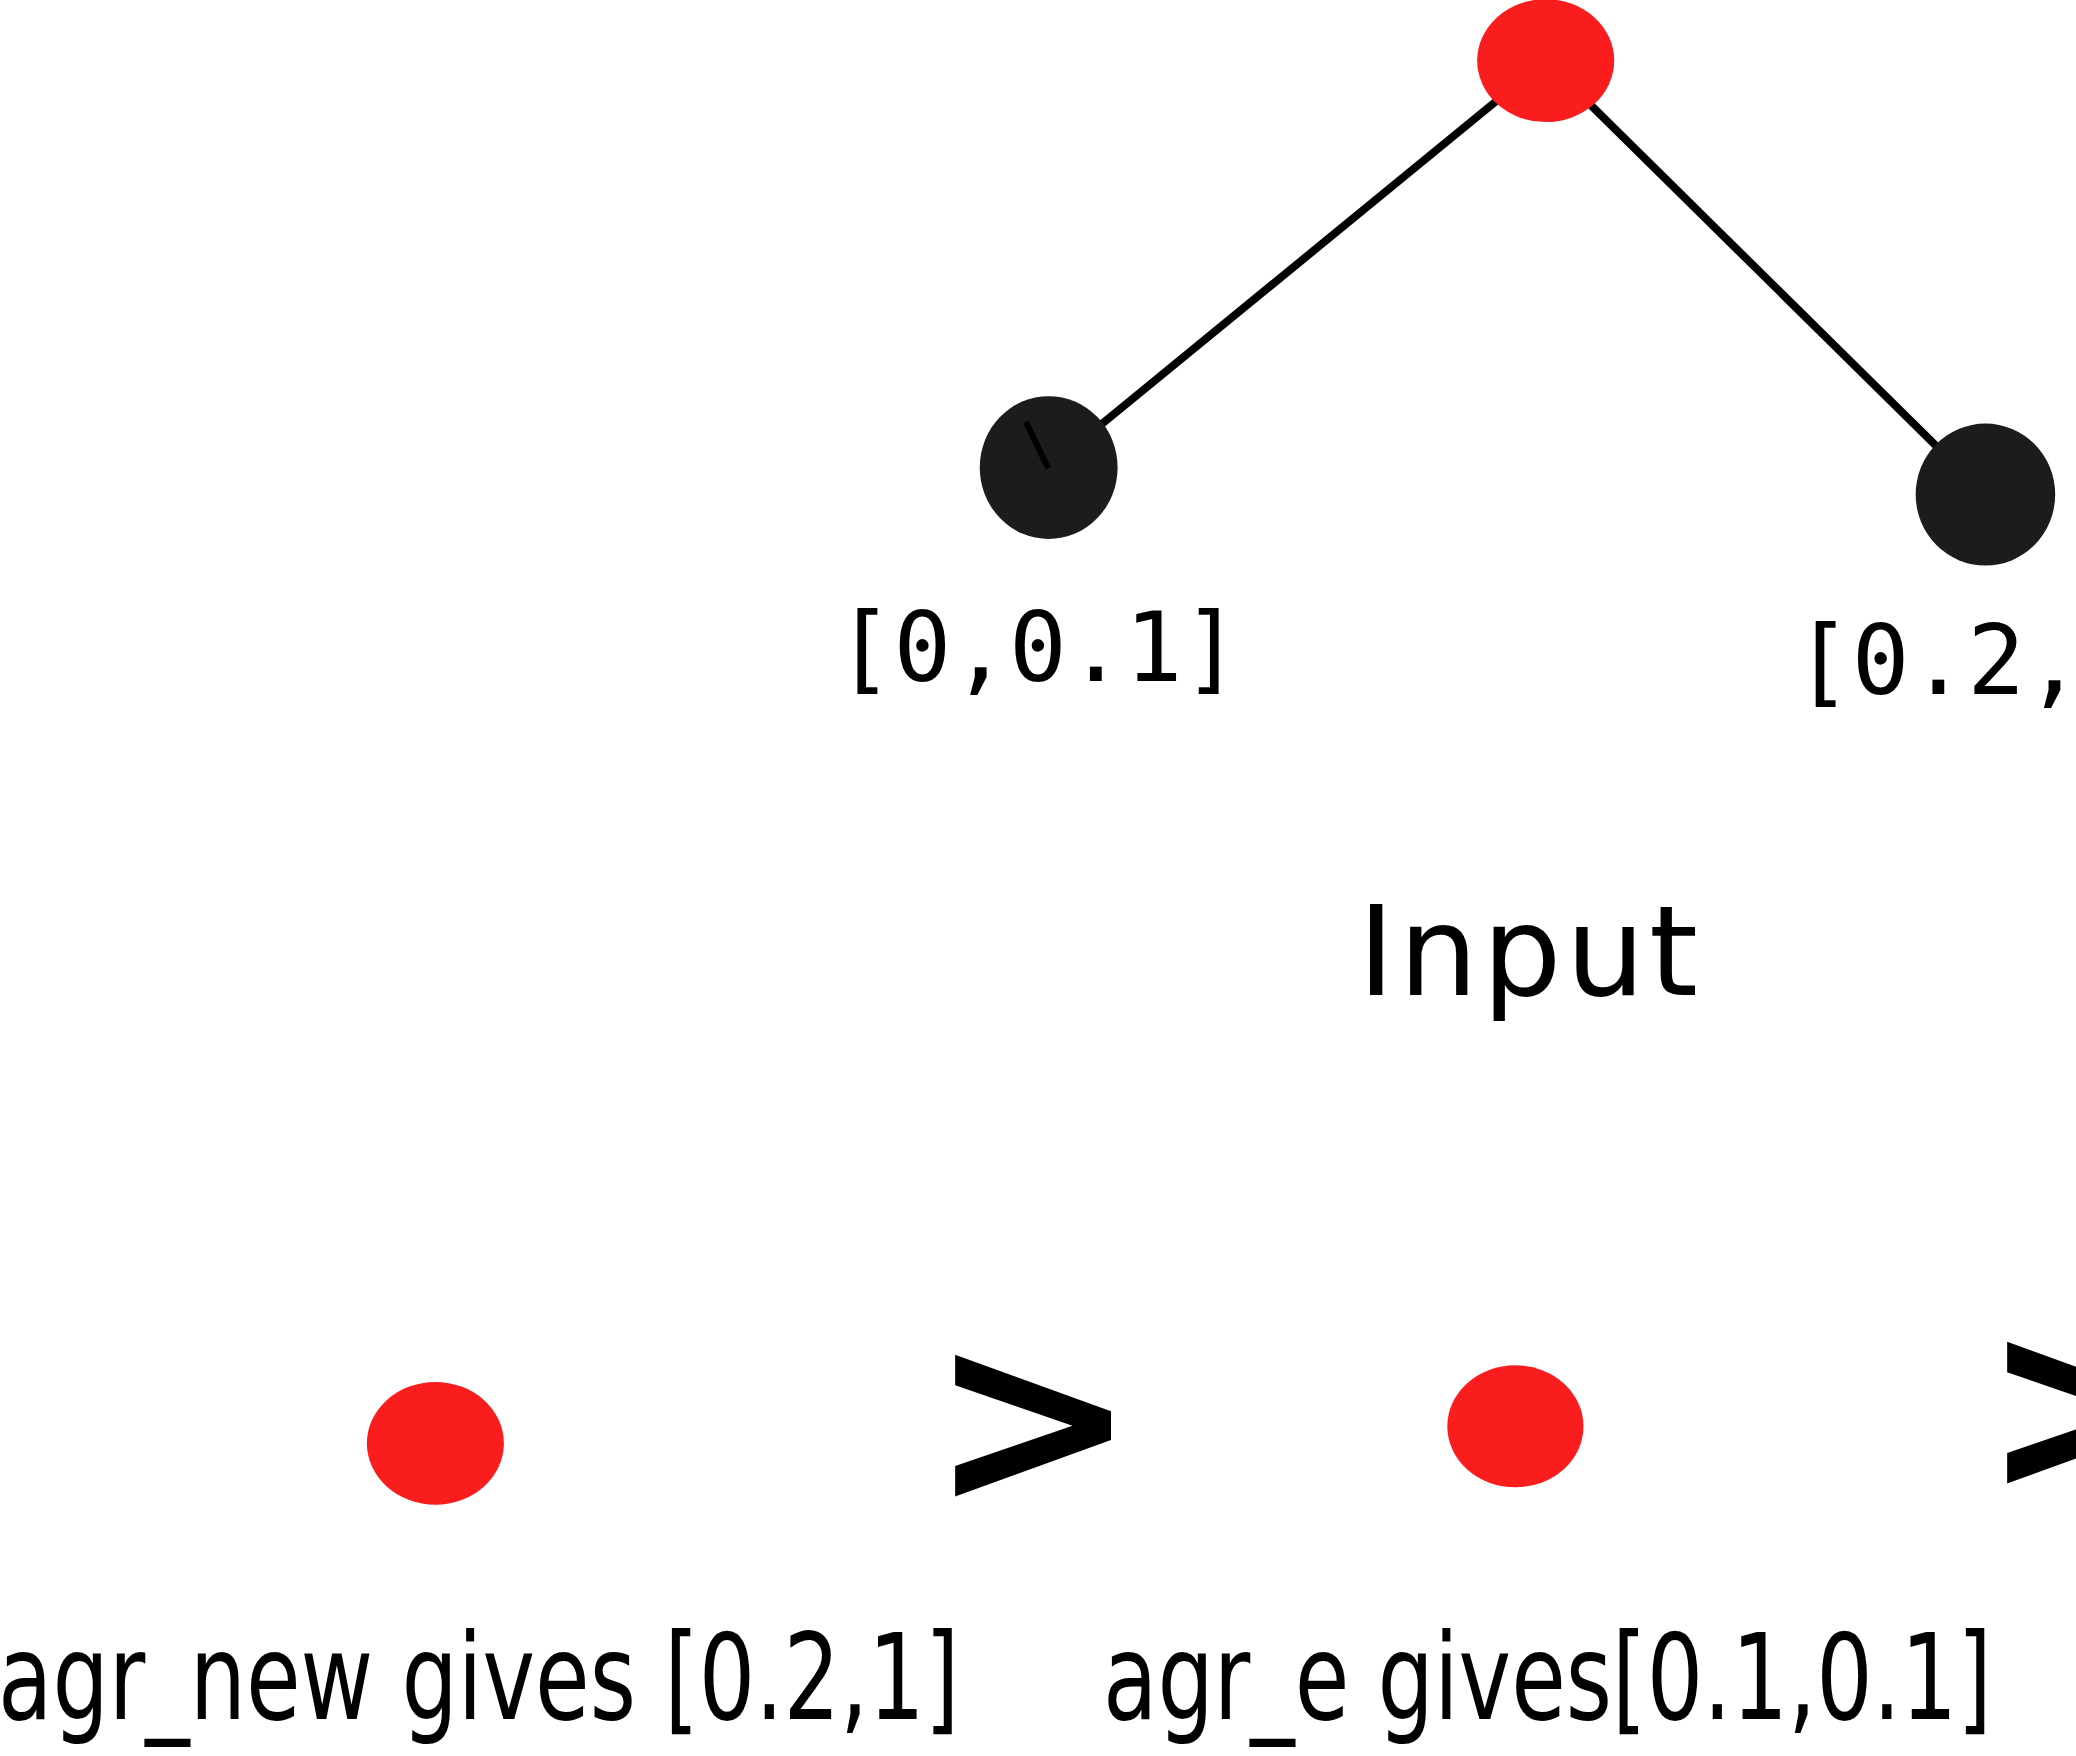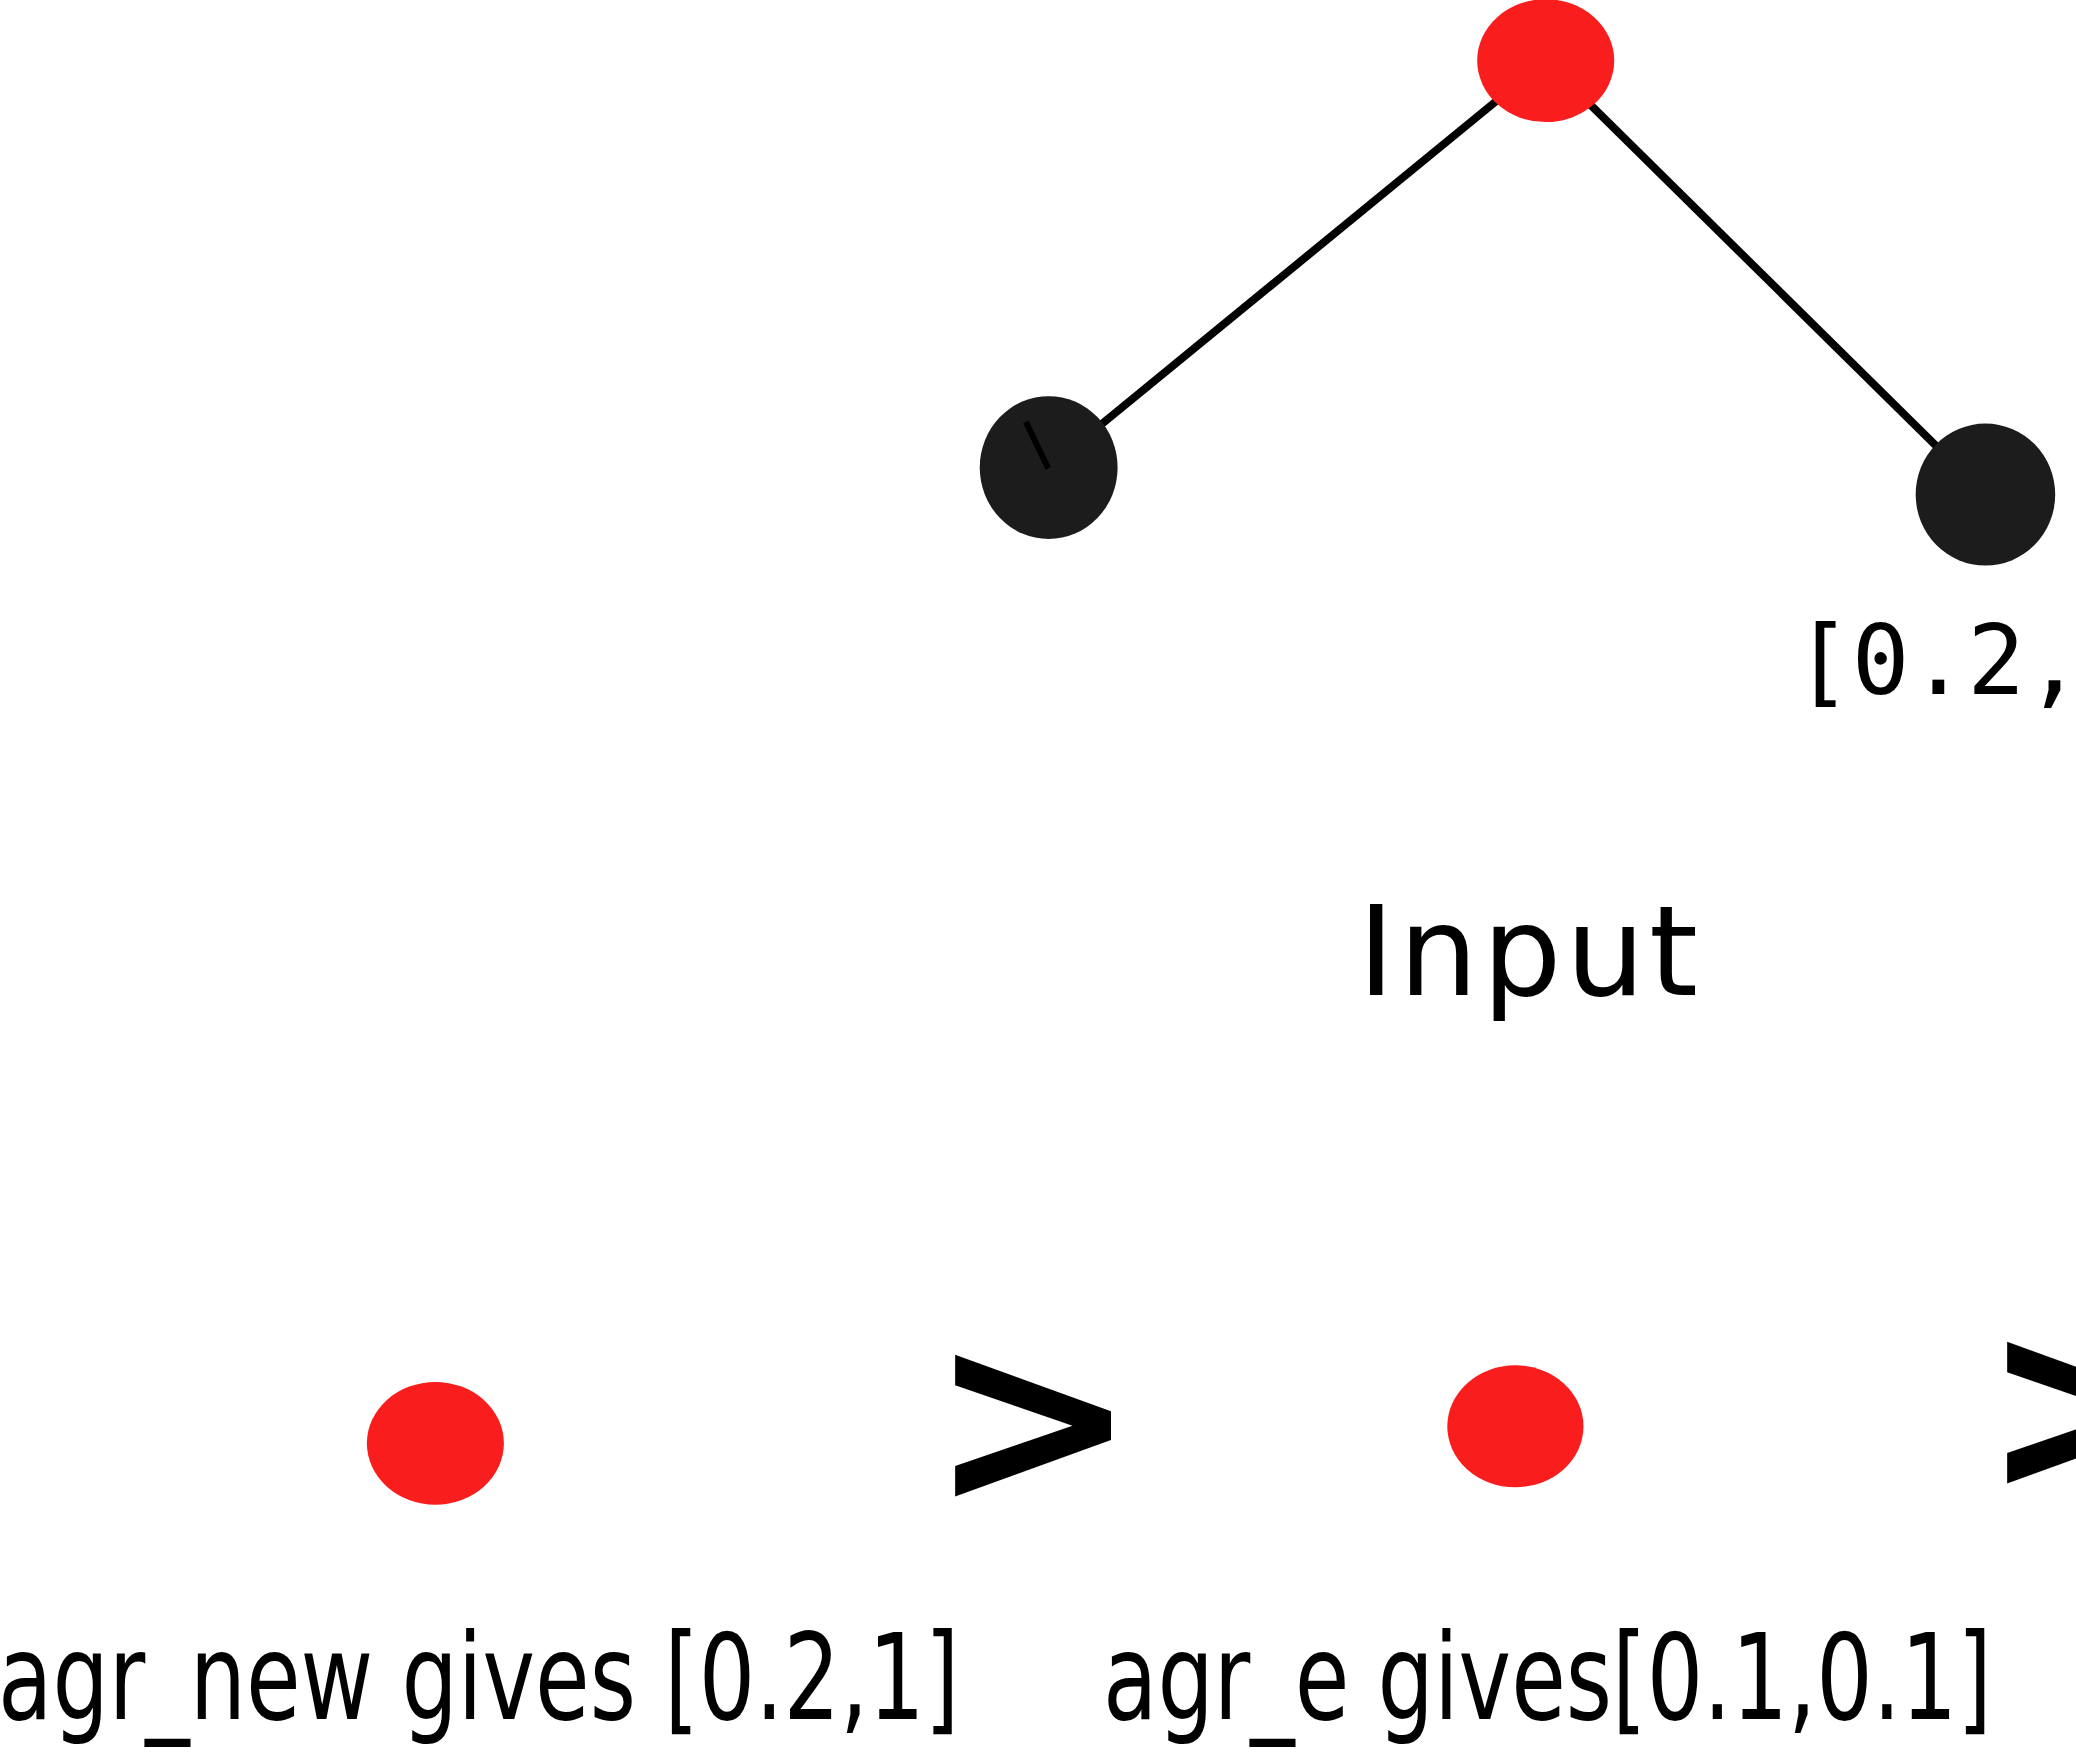--- a/index.html
+++ b/index.html
@@ -48,20 +48,21 @@
     <ellipse cx="3722" cy="146" rx="165" ry="148" fill="#f91d1d"></ellipse>
     <ellipse cx="2525" cy="1126" rx="166" ry="172" fill="#1c1c1c"></ellipse>
     <line x1="2470" y1="1016" x2="2524" y2="1128" stroke-width="14" stroke="#000000"></line>
     <ellipse cx="4781" cy="1191" rx="168" ry="171" fill="#1c1c1c"></ellipse>
 
     <ellipse cx="1048" cy="3476" rx="165" ry="148" fill="#f91d1d"></ellipse>
     <ellipse cx="3649" cy="3435" rx="164" ry="147" fill="#f91d1d"></ellipse>
     <ellipse cx="6173" cy="3406" rx="165" ry="148" fill="#f91d1d"></ellipse>
   </svg>
 
+  <div class="txt interval-label centered" style="left:1038px;top:600px;">[0,0.1]</div>
 
   <div class="txt interval-label centered" style="left:2054px;top:613px;">[0.2,0.3]</div>
 
   <div class="txt input-label" style="left:1530px;top:889px;">Input</div>
 
   <div class="txt gt-symbol" style="left:1033px;top:1418px;">&gt;</div>
 
   <div class="txt gt-symbol" style="left:2085px;top:1405px;">&gt;</div>
 
   <div class="txt result-label" style="left:-2.1px;top:1618px;">agr_new gives [0.2,1]</div>

